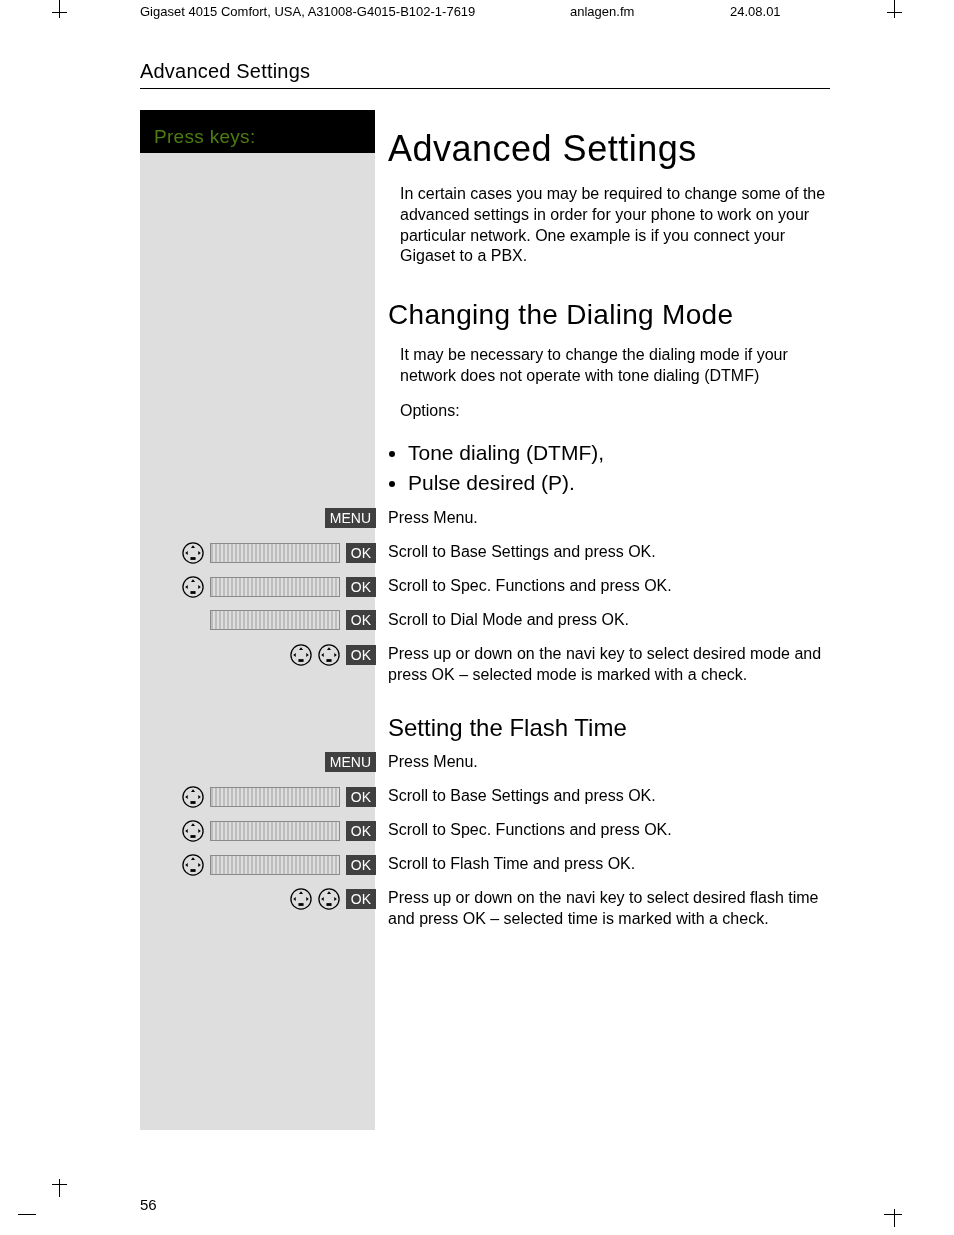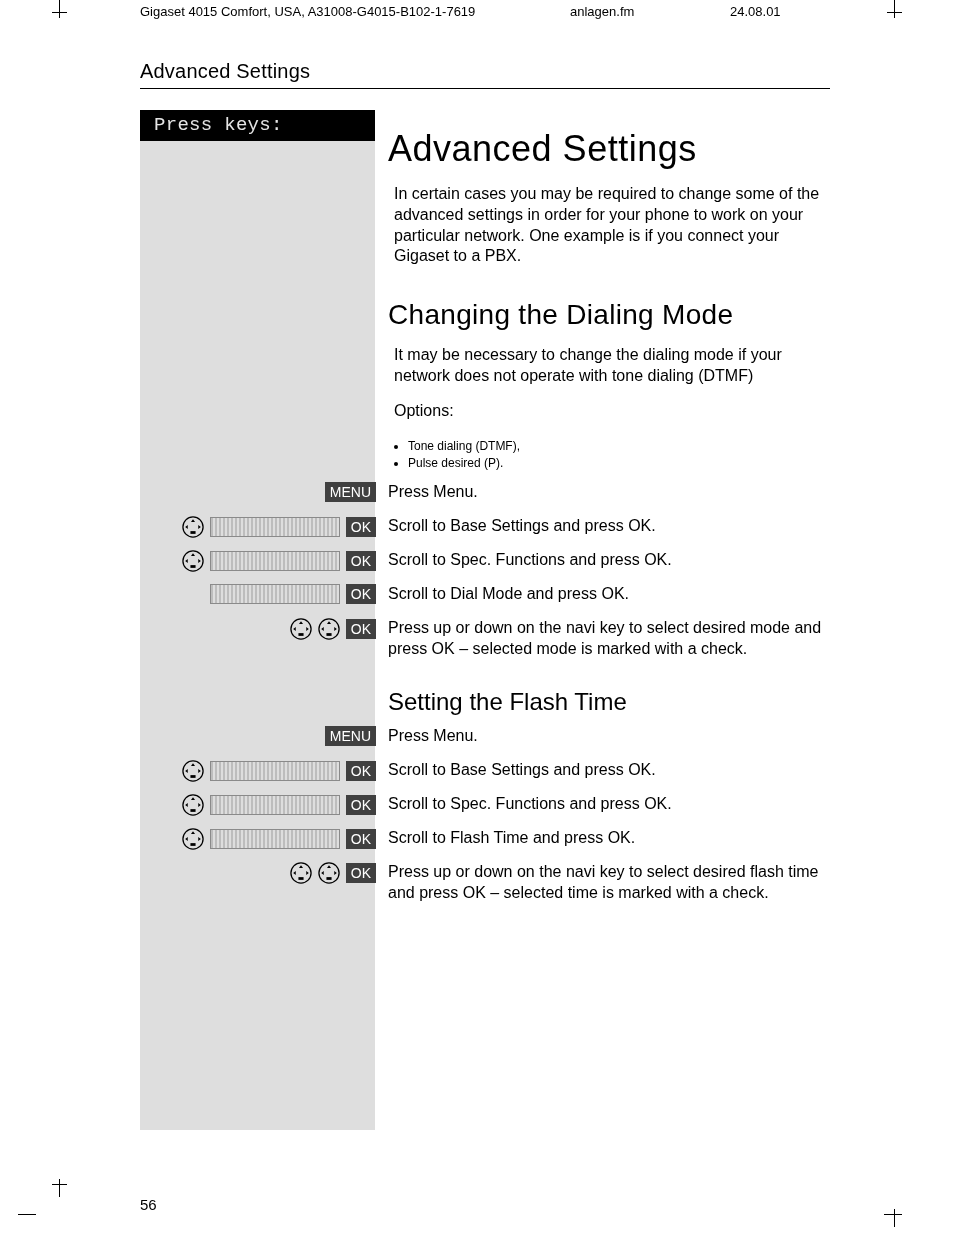--- a/index.html
+++ b/index.html
@@ -44,62 +44,62 @@
     left:140px;top:88px;width:690px;height:1px;background:#000;
   }
 
   .sidebar{
     position:absolute;
     left:140px;top:110px;
     width:235px;height:1020px;
     background:#dedede;
   }
   .sidebar-head{
-    background:#000;color:#e5e5e5;
+    background:#000;color:#4d7c0f;
     font-size:19px;
-    font-family:Liberation Mono, monospace;
-    padding:4px 10px 5px 14px;
+    font-family:Liberation Sans, sans-serif;
+    padding:16px 10px 5px 14px;
     letter-spacing:.3px;
   }
 
   .content{
     position:absolute;
     left:388px;top:128px;
     width:440px;
   }
 
   h1.big{
     font-family:"Helvetica Neue Condensed","Arial Narrow",Arial,sans-serif;
     font-weight:400;
     font-size:36px;
     margin:0 0 14px 0;
     letter-spacing:.5px;
   }
   .body-p{
     font-size:16px;
     line-height:1.3;
-    margin:0 0 14px 6px;
+    margin:0 0 14px 12px;
   }
   h2.sub{
     font-family:"Helvetica Neue Condensed","Arial Narrow",Arial,sans-serif;
     font-weight:400;
     font-size:28px;
     margin:32px 0 14px 0;
     letter-spacing:.3px;
   }
   h3.sub2{
     font-family:"Helvetica Neue Condensed","Arial Narrow",Arial,sans-serif;
     font-weight:400;
     font-size:24px;
     margin:28px 0 10px 0;
   }
   ul.opts{
     margin:16px 0 10px 0;
     padding-left:20px;
-    font-size:12px;
+    font-size:21px;
     line-height:1.45;
   }
 
   .step-row{
     display:flex;
     align-items:flex-start;
     margin-bottom:6px;
     min-height:28px;
   }
   .step-icons{

